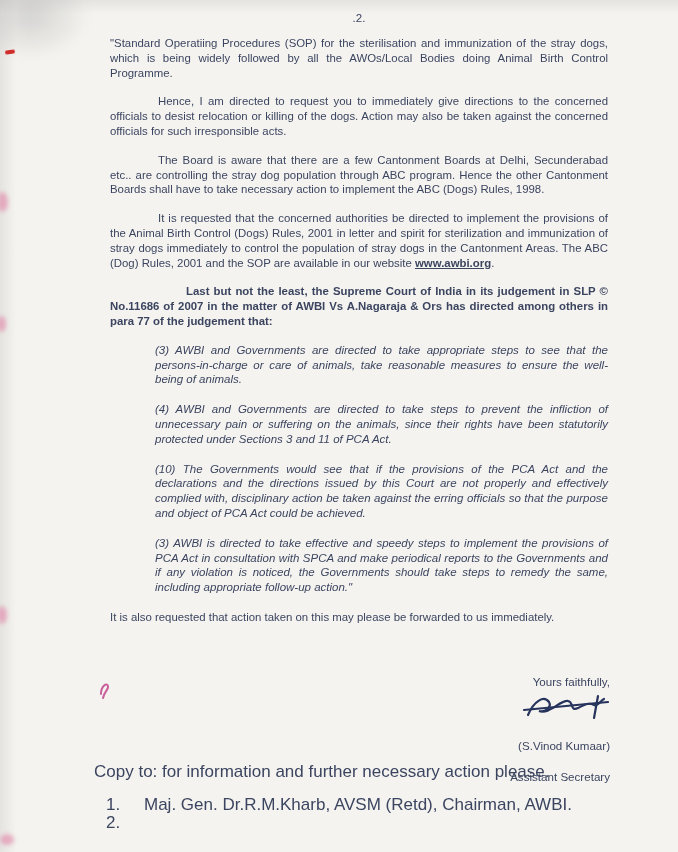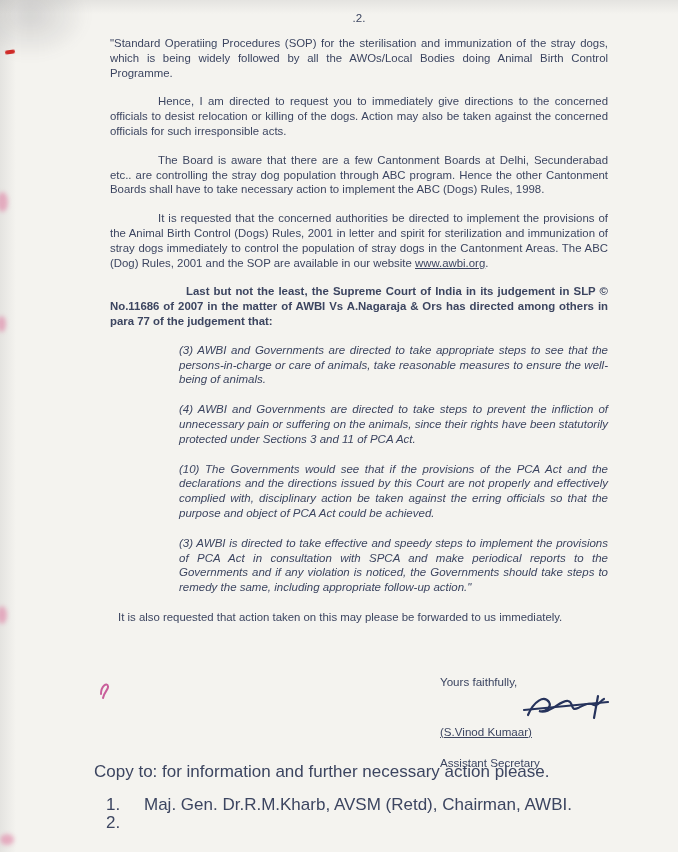--- a/index.html
+++ b/index.html
@@ -28,38 +28,38 @@
     margin:0 0 14px 0;
   }
   .indent1 { text-indent:48px; }
   .indent2 { text-indent:76px;font-weight:bold; }
 
   p.quote {
     font-style:italic;
     font-size:11.5px;
     line-height:14.8px;
     text-align:justify;
-    margin:0 0 15px 69px;
+    margin:0 0 15px 45px;
   }
 
-  p.closing { margin:2px 0 0 8px; text-align:left; }
+  p.closing { margin:2px 0 0 0; text-align:left; }
 
-  .web-link { text-decoration:underline; }
+  .web-link { text-decoration:underline;font-weight:bold; }
 
   .sig-block {
     position:absolute;
     right:68px; top:674px;
     width:170px;
-    text-align:left;
+    text-align:right;
     font-size:11.6px;
     line-height:15px;
   }
   .sig-scribble { margin:2px 0 0 0; height:30px; }
   .sig-scribble svg { display:block; margin-left:auto; }
-  .sig-name { margin-top:3px;text-decoration:underline; }
+  .sig-name { margin-top:17px; }
   .sig-title { margin-top:16px; }
 
   .copy-block {
     position:absolute;
     left:94px; top:764px;
     width:500px;
     font-size:17px;
     line-height:15px;
   }
   .recipient-list { margin-top:18px; margin-left:12px; }

